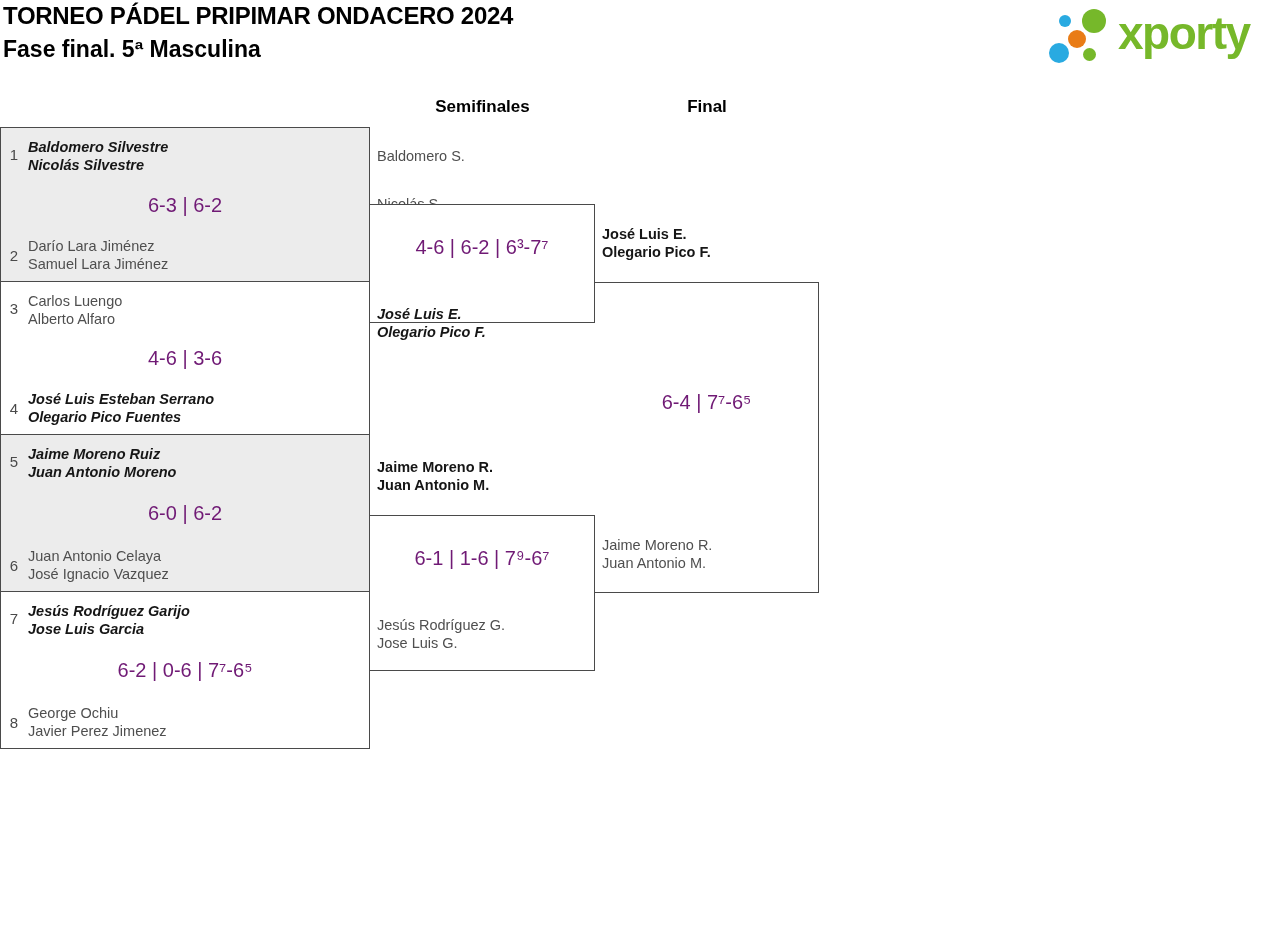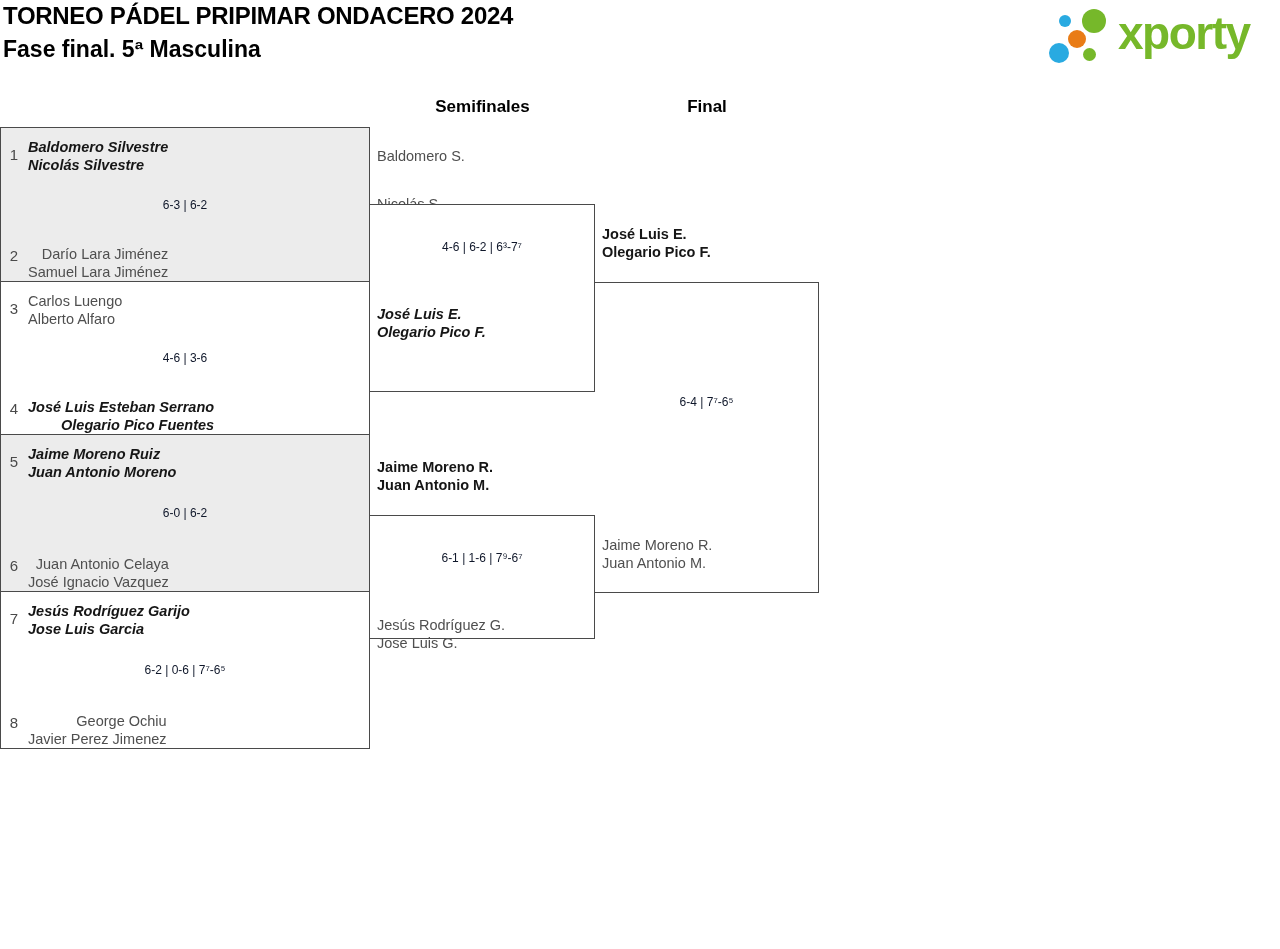--- a/index.html
+++ b/index.html
@@ -39,38 +39,38 @@
   .rh-f{left:595px;width:224px;}
   
   .match{position:absolute;box-sizing:border-box;border:1px solid #4a4a4a;background:#fff;}
   .shaded{background:#ececec;}
   .qf{left:0;width:370px;}
   .qf0{top:127px;height:155px;}
   .qf1{top:281px;height:154px;}
   .qf2{top:434px;height:158px;}
   .qf3{top:591px;height:158px;}
   .sf{left:370px;width:225px;border-left:none;}
-  .sf1{top:204px;height:188px;}
-  .sf2{top:515px;height:124px;}
+  .sf1{top:204px;height:119px;}
+  .sf2{top:515px;height:156px;}
   .final-box{left:595px;width:224px;top:282px;height:311px;border-left:none;}
   
   .team{position:absolute;display:flex;flex-direction:column;}
   .team .line{display:block;font-size:14.5px;line-height:18px;color:#4f4f4f;white-space:nowrap;}
   .team.winner .line{font-weight:700;color:#161616;font-style:italic;}
   .qf .team-top{left:27px;top:10px;}
-  .qf .team-bottom{left:27px;bottom:0;text-align:right;}
+  .qf .team-bottom{left:27px;bottom:8px;}
   .seed{
     position:absolute;left:4px;width:18px;text-align:center;
     font-size:15px;line-height:18px;color:#4a4a4a;
   }
   .seed-top{top:18px;}
   .seed-bottom{bottom:16px;}
   .score{
     position:absolute;left:0;right:0;text-align:center;
-    font-size:12px;line-height:18px;color:#0f172a;white-space:nowrap;
+    font-size:20px;line-height:18px;color:#701a75;white-space:nowrap;
   }
   .qf .score{top:50%;transform:translateY(-50%);}
   .sf .score{top:33px;}
   .final-box .score{top:110px;}
   .sf .team-inside{left:7px;top:100px;}
   
   .team-label{position:absolute;display:flex;flex-direction:column;}
   .team-label .line{display:block;font-size:14.5px;line-height:18px;color:#4f4f4f;white-space:nowrap;}
   .team-label.winner .line{font-weight:700;color:#161616;}
   .sf1-t1{left:377px;top:147px;gap:30px;}

